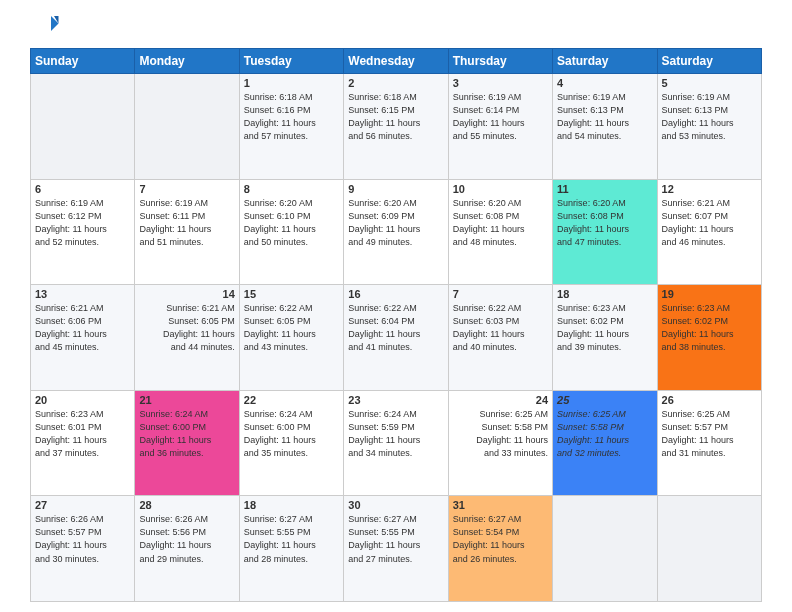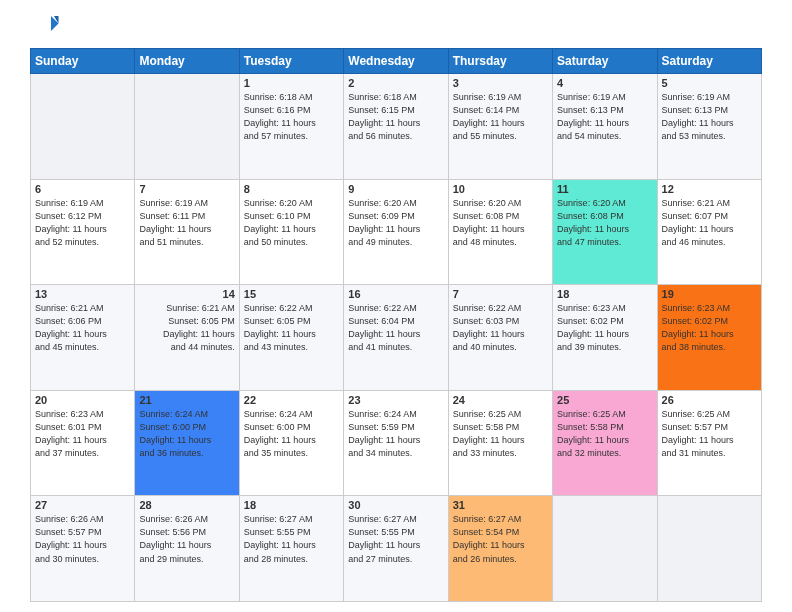--- a/index.html
+++ b/index.html
@@ -283,49 +283,49 @@
           </td>
         </tr>
         <tr>
           <td style="background: rgb(255, 255, 255);">
             <span class="day-num">20</span>
             <div class="day-info" style="white-space: pre-line;">Sunrise: 6:23 AM
 Sunset: 6:01 PM
 Daylight: 11 hours
 and 37 minutes.</div>
           </td>
-          <td style="background: #3b82f6;">
+          <td style="background: #ec4899;">
             <span class="day-num">21</span>
             <div class="day-info" style="white-space: pre-line;">Sunrise: 6:24 AM
 Sunset: 6:00 PM
 Daylight: 11 hours
 and 36 minutes.</div>
           </td>
           <td style="background: rgb(255, 255, 255);">
             <span class="day-num">22</span>
             <div class="day-info" style="white-space: pre-line;">Sunrise: 6:24 AM
 Sunset: 6:00 PM
 Daylight: 11 hours
 and 35 minutes.</div>
           </td>
           <td style="background: rgb(255, 255, 255);">
             <span class="day-num">23</span>
             <div class="day-info" style="white-space: pre-line;">Sunrise: 6:24 AM
 Sunset: 5:59 PM
 Daylight: 11 hours
 and 34 minutes.</div>
           </td>
-          <td style="background: rgb(255, 255, 255);">
+          <td style="background: rgb(255, 255, 255); text-align: right;">
             <span class="day-num">24</span>
             <div class="day-info" style="white-space: pre-line;">Sunrise: 6:25 AM
 Sunset: 5:58 PM
 Daylight: 11 hours
 and 33 minutes.</div>
           </td>
-          <td style="background: #f9a8d4;">
+          <td style="background: #3b82f6; font-style: italic;">
             <span class="day-num">25</span>
             <div class="day-info" style="white-space: pre-line;">Sunrise: 6:25 AM
 Sunset: 5:58 PM
 Daylight: 11 hours
 and 32 minutes.</div>
           </td>
           <td style="background: rgb(255, 255, 255);">
             <span class="day-num">26</span>
             <div class="day-info" style="white-space: pre-line;">Sunrise: 6:25 AM
 Sunset: 5:57 PM

